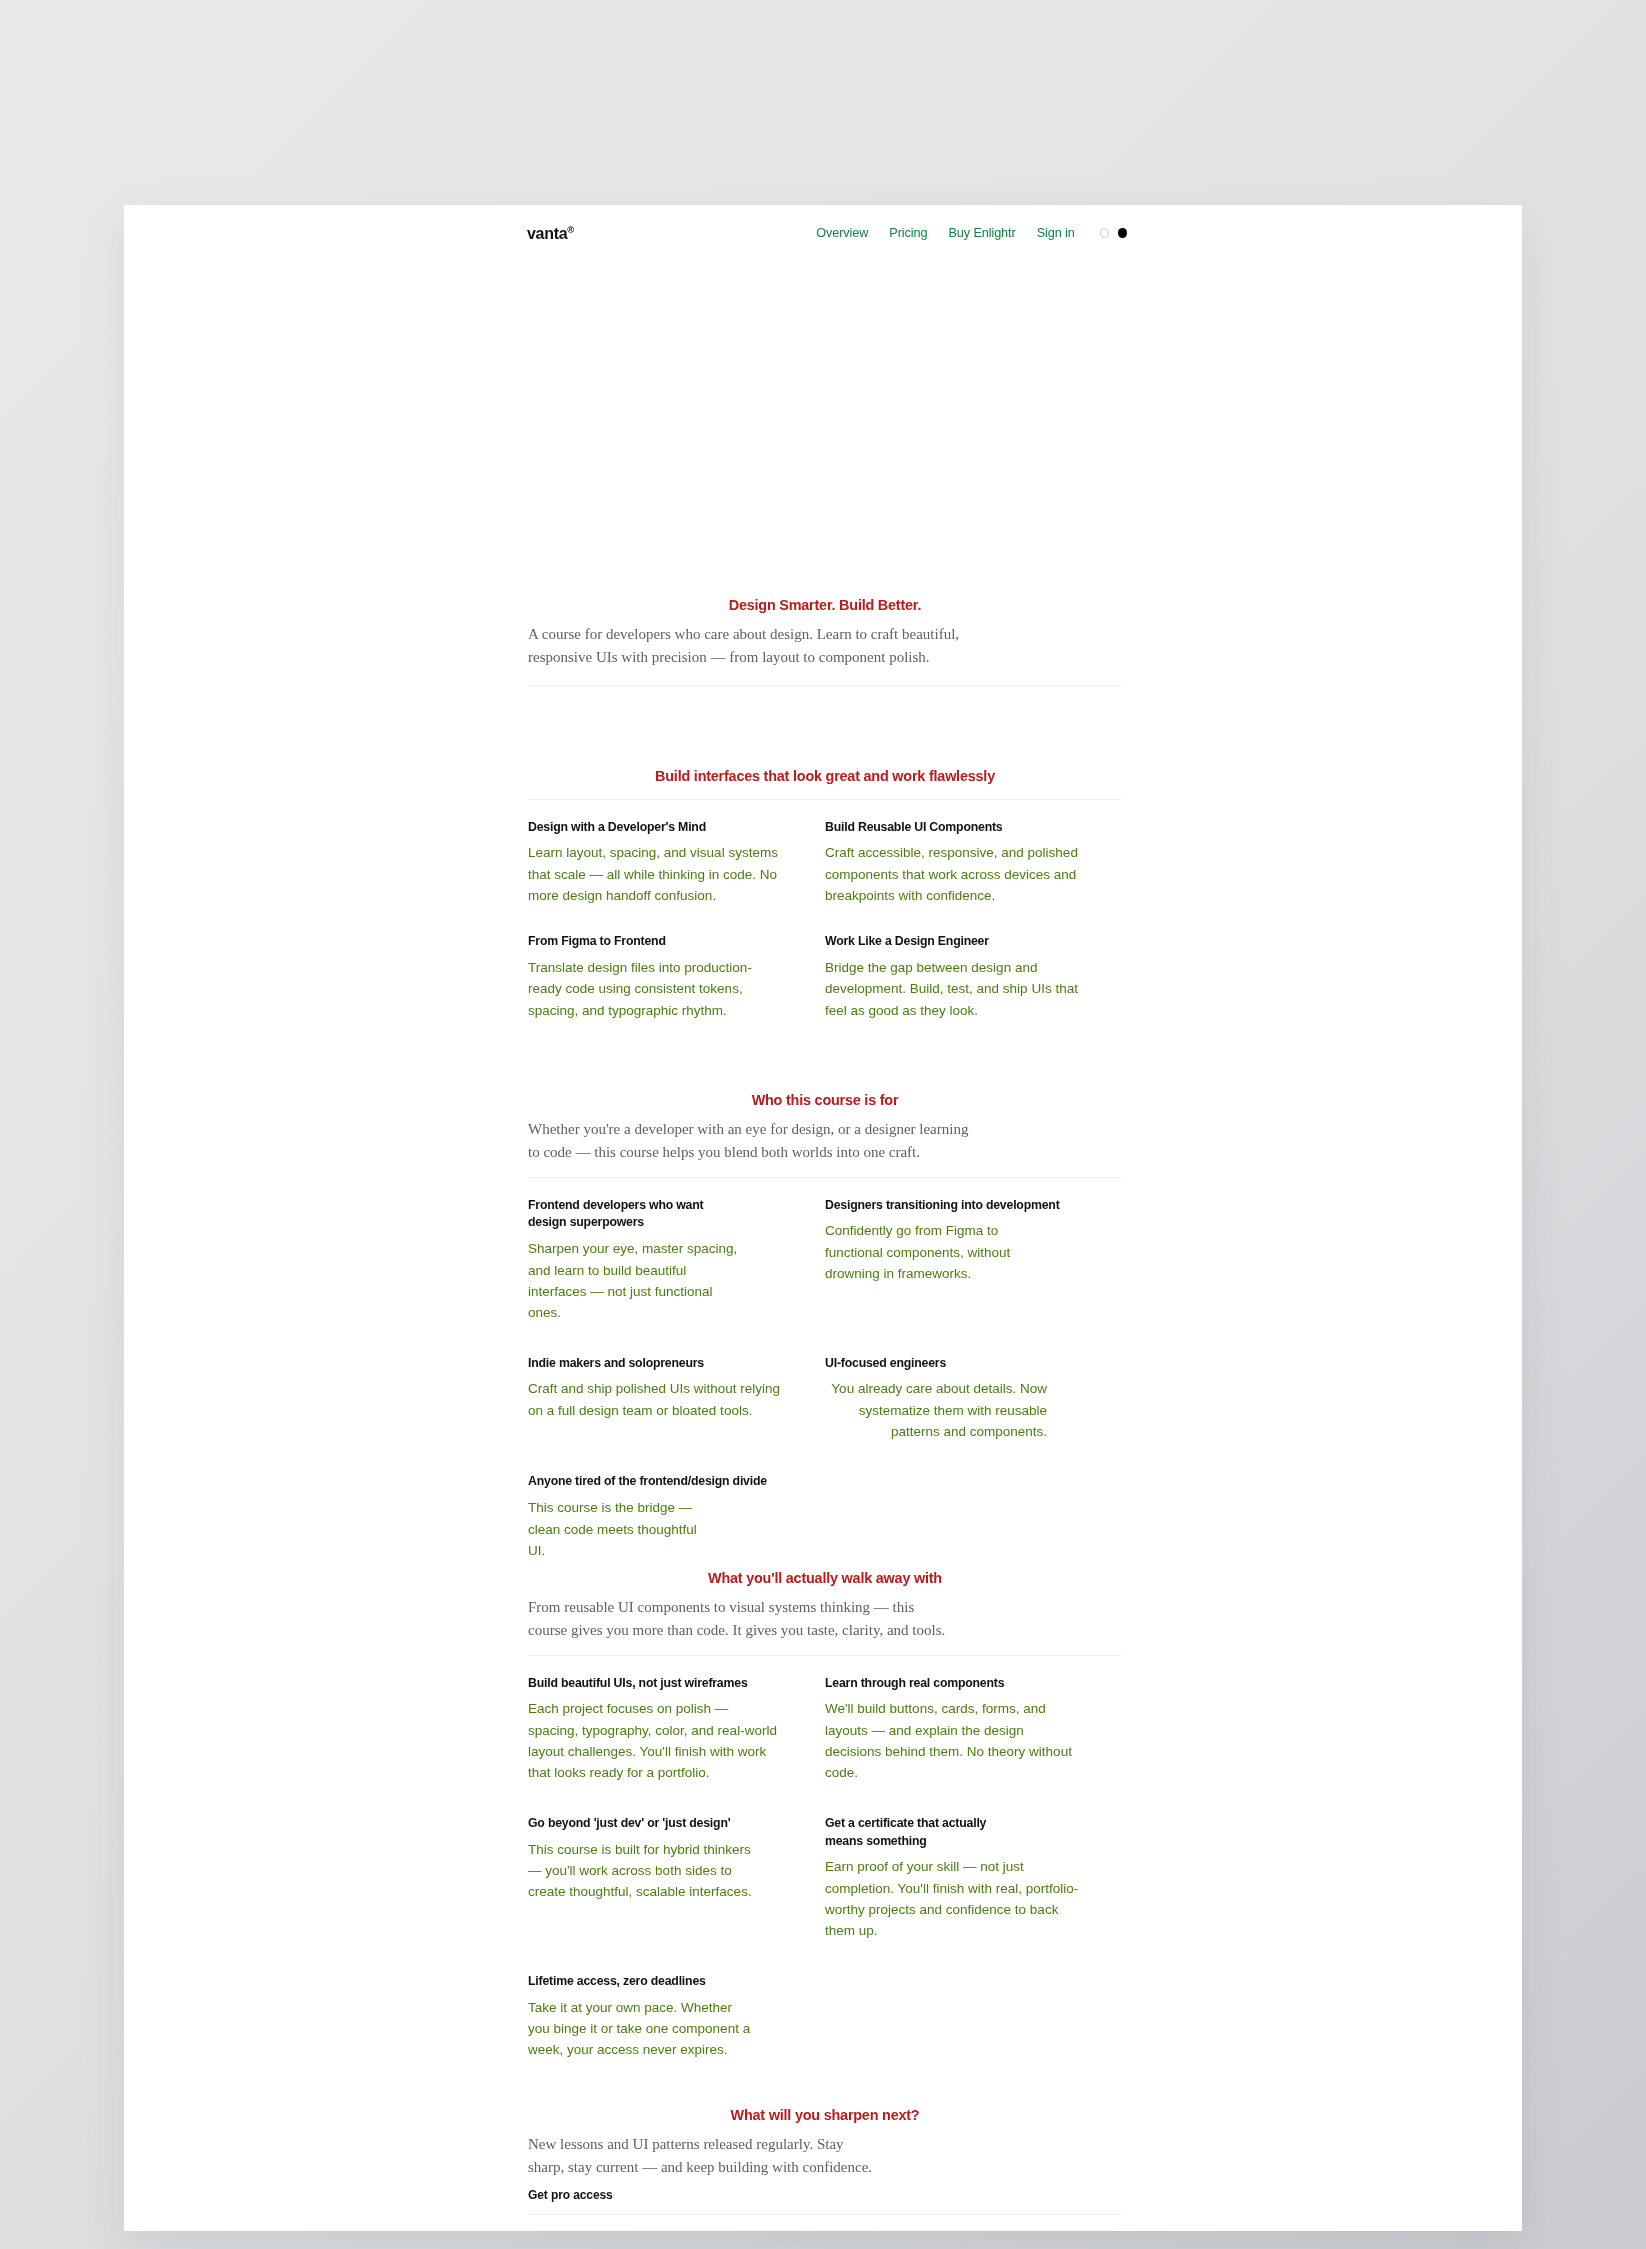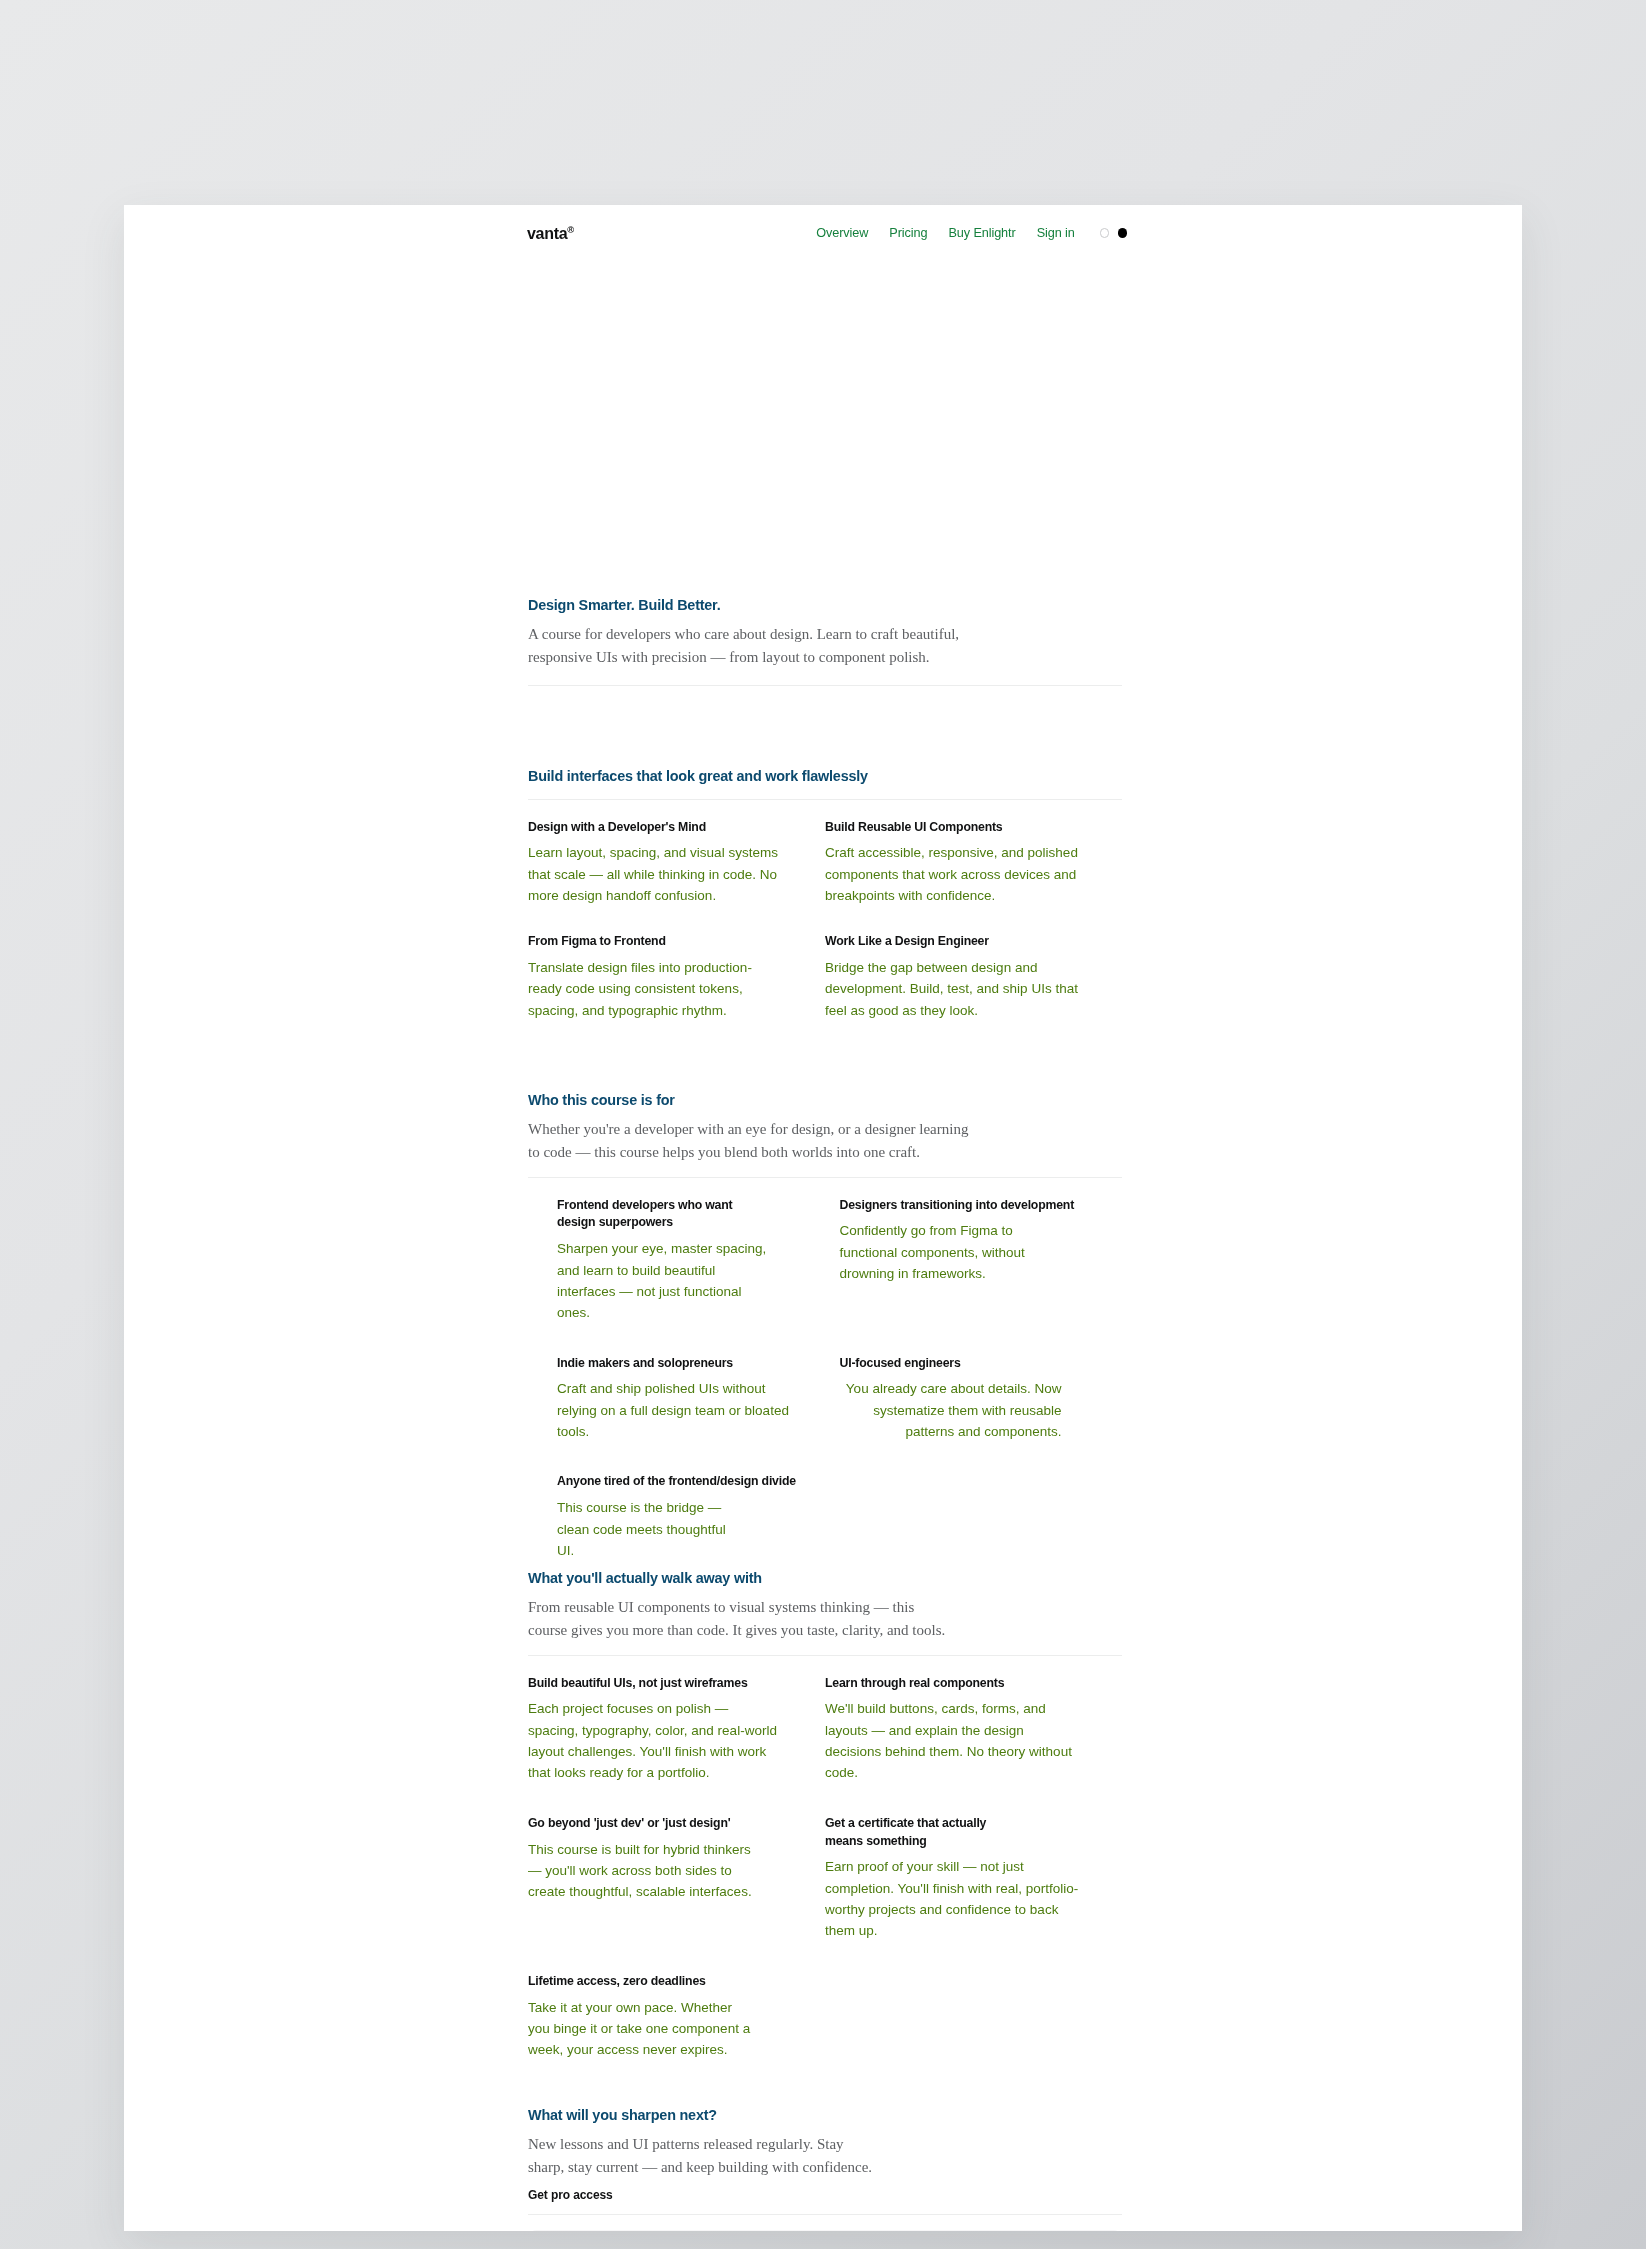--- a/index.html
+++ b/index.html
@@ -91,24 +91,25 @@
   
   .col {
     position: absolute;
     left: 404px;
     width: 594px;
   }
 
   .h-title {
     font-size: 14.4px;
     font-weight: 700;
-    color: #0c4a6e;
+    color: #b91c1c;
     letter-spacing: -0.2px;
     margin: 0 0 7.6px 0;
     line-height: 1.35;
+    text-align: center;
   }
   .serif {
     font-family: "Liberation Serif", serif;
     font-size: 15px;
     color: #5e6063;
     line-height: 1.55;
     margin: 0;
   }
   .rule {
     height: 0.8px;
@@ -208,21 +209,21 @@
       </div>
     </div>
   </div>
 
   <div class="col" style="top:886px;">
     <div class="h-title">Who this course is for</div>
     <p class="serif">Whether you're a developer with an eye for design, or a designer learning</p>
     <p class="serif">to code — this course helps you blend both worlds into one craft.</p>
     <div class="rule" style="margin-top:12.7px;"></div>
 
-    <div class="grid" style="margin-top:18.6px;margin-left:29px;">
+    <div class="grid" style="margin-top:18.6px;">
       <div class="cell">
         <p class="cell-title" style="max-width:194px;">Frontend developers who want design superpowers</p>
         <p class="cell-body" style="max-width:211px;">Sharpen your eye, master spacing, and learn to build beautiful interfaces — not just functional ones.</p>
       </div>
       <div class="cell">
         <p class="cell-title">Designers transitioning into development</p>
         <p class="cell-body" style="max-width:199px;">Confidently go from Figma to functional components, without drowning in frameworks.</p>
       </div>
       <div class="cell" style="margin-top:31px;">
         <p class="cell-title">Indie makers and solopreneurs</p>

